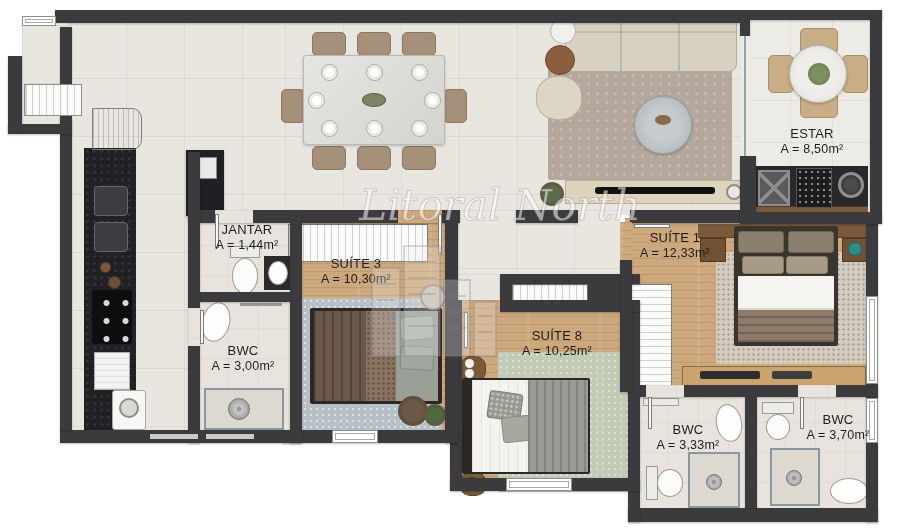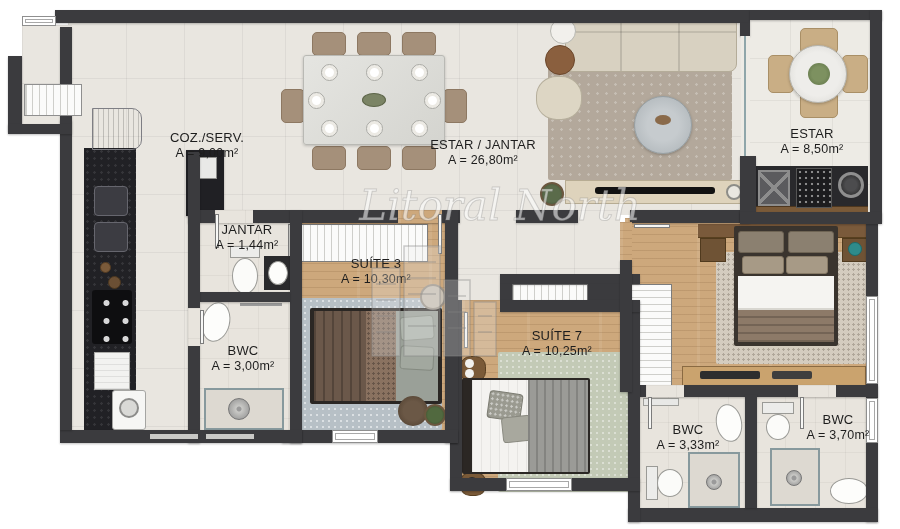--- a/index.html
+++ b/index.html
@@ -240,42 +240,38 @@
   <div class="leaf" style="left:464px;top:312px;width:4px;height:36px"></div>
   <div class="gap bath" style="left:188px;top:308px;width:12px;height:38px"></div>
   <div class="leaf" style="left:200px;top:310px;width:4px;height:34px"></div>
   <div class="gap bath" style="left:646px;top:385px;width:38px;height:12px"></div>
   <div class="leaf" style="left:648px;top:397px;width:4px;height:32px"></div>
   <div class="gap bath" style="left:798px;top:385px;width:38px;height:12px"></div>
   <div class="leaf" style="left:800px;top:397px;width:4px;height:32px"></div>
   <div class="furn" style="left:150px;top:434px;width:48px;height:5px;background:#c9c9c6;z-index:33"></div>
   <div class="furn" style="left:206px;top:434px;width:48px;height:5px;background:#c9c9c6;z-index:33"></div>
 
-  <div class="label" style="left:207px;top:146px">
-    <div>COZ./SERV.</div>
-    <div class="area">A = 9,00m²</div>
-  </div>
-  <div class="label" style="left:483px;top:153px">
-    <div>ESTAR / JANTAR</div>
-    <div class="area">A = 26,80m²</div>
-  </div>
   <div class="label" style="left:812px;top:142px">
     <div>ESTAR</div>
     <div class="area">A = 8,50m²</div>
   </div>
   <div class="label" style="left:247px;top:238px">
     <div>JANTAR</div>
     <div class="area">A = 1,44m²</div>
   </div>
-  <div class="label" style="left:376px;top:272px">
+  <div class="label" style="left:356px;top:272px">
     <div>SUÍTE 3</div>
     <div class="area">A = 10,30m²</div>
   </div>
+  <div class="label" style="left:675px;top:246px">
+    <div>SUÍTE 1</div>
+    <div class="area">A = 12,33m²</div>
+  </div>
   <div class="label" style="left:557px;top:344px">
-    <div>SUÍTE 7</div>
+    <div>SUÍTE 8</div>
     <div class="area">A = 10,25m²</div>
   </div>
   <div class="label" style="left:243px;top:359px">
     <div>BWC</div>
     <div class="area">A = 3,00m²</div>
   </div>
   <div class="label" style="left:688px;top:438px">
     <div>BWC</div>
     <div class="area">A = 3,33m²</div>
   </div>

